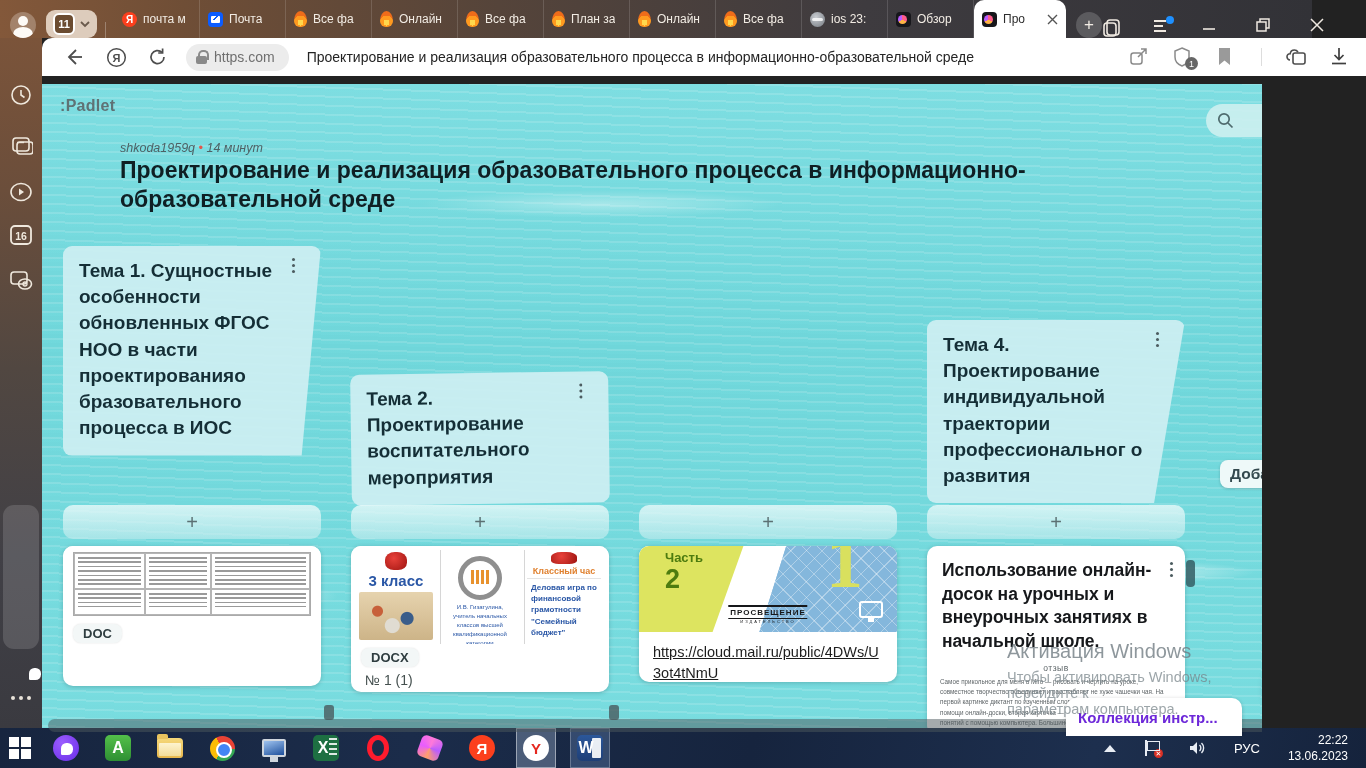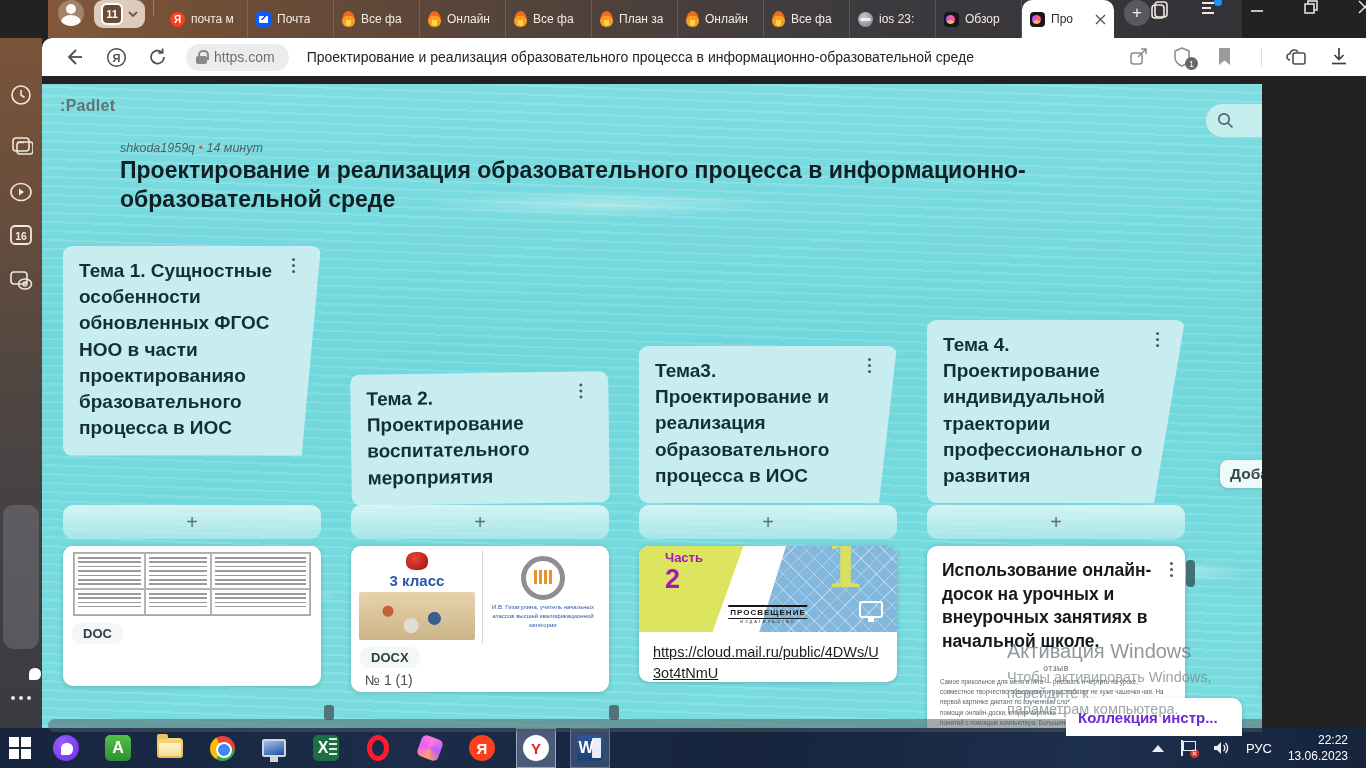--- a/index.html
+++ b/index.html
@@ -1,23 +1,23 @@
 <!DOCTYPE html>
 <html><head>
 <meta charset="utf-8">
 <style>
   * { margin:0; padding:0; box-sizing:border-box; }
   html,body { width:1366px; height:768px; overflow:hidden; background:#222;
     font-family:"Liberation Sans","DejaVu Sans",sans-serif; }
   .screen { position:relative; width:1366px; height:768px; overflow:hidden; }
 
   
-  .tabstrip { position:absolute; left:0; top:0; width:1194px; height:38px;
+  .tabstrip { position:absolute; left:0; top:0; width:1312px; height:38px;
     background:linear-gradient(90deg,#83583a 0%,#6f4e36 14%,#55443a 38%,#3e3b3f 66%,#323237 100%);
-    display:flex; align-items:flex-start;margin-left:48px; }
+    display:flex; align-items:flex-end; }
   .tab-avatar { width:26px; height:26px; border-radius:50%; margin-left:10px; flex:0 0 auto;
     background:rgba(250,244,238,.28); position:relative; overflow:hidden; }
   .tab-avatar::before { content:""; position:absolute; left:8px; top:4px; width:10px; height:10px; border-radius:50%; background:#fdfaf6; }
   .tab-avatar::after { content:""; position:absolute; left:3px; top:15px; width:20px; height:14px; border-radius:50% 50% 0 0; background:#fdfaf6; }
   .tab-counter { margin-left:10px; flex:0 0 auto; height:28px; border-radius:9px; background:rgba(238,226,212,.85);
     display:flex; align-items:center; padding:0 7px; gap:5px; }
   .tc-box { width:22px; height:22px; border-radius:6px; background:#6b4c31; border:2px solid #fff;
     color:#fff; font-size:11px; font-weight:bold; display:flex; align-items:center; justify-content:center; }
   .tsep { width:1px; height:16px; background:rgba(255,255,255,.28); margin:0 8px; flex:0 0 auto; }
   .btab { width:86px; flex:0 0 auto; height:38px; display:flex; align-items:center; gap:6px; padding:0 8px;
@@ -130,21 +130,21 @@
   .s3-body { color:#2a57a6; font-size:8px; font-weight:bold; line-height:1.4; padding:3px 4px; }
 
   .book-prev { height:86px; position:relative; background:#fff; overflow:hidden; }
   .book-left { position:absolute; left:0; top:0; width:46%; height:100%; background:#dde460;
     clip-path:polygon(0 0,88% 0,62% 100%,0 100%); }
   .book-right { position:absolute; right:0; top:0; width:58%; height:100%; background:#84b7dc;
     clip-path:polygon(26% 0,100% 0,100% 100%,8% 100%);
     background-image:repeating-linear-gradient(45deg,rgba(255,255,255,.35) 0 1px,transparent 1px 11px),
       repeating-linear-gradient(-45deg,rgba(255,255,255,.35) 0 1px,transparent 1px 11px),
       linear-gradient(#84b7dc,#84b7dc); }
-  .book-part { position:absolute; left:26px; top:5px; color:#a21caf; font-weight:bold; font-size:13px; line-height:1; }
+  .book-part { position:absolute; left:26px; top:5px; color:#4d7c0f; font-weight:bold; font-size:13px; line-height:1; }
   .book-part b { display:block; font-size:27px; margin-top:2px; }
   .book-one { position:absolute; right:34px; top:-26px; color:#d9e05e; font-size:74px; font-weight:bold;
     font-family:"Liberation Serif","DejaVu Serif",serif; }
   .book-pub { position:absolute; left:50%; transform:translateX(-50%); bottom:8px; text-align:center; color:#17181a; }
   .book-pub .pub1 { font-size:8px; font-weight:bold; letter-spacing:1px; border-top:2px solid #17181a; border-bottom:1px solid #17181a; padding:1px 2px; }
   .book-pub .pub2 { font-size:4px; letter-spacing:2px; }
   .book-mon { position:absolute; right:14px; bottom:14px; width:24px; height:17px; border:2px solid #fff; border-radius:3px; }
   .book-mon::after { content:""; position:absolute; left:7px; bottom:-6px; width:6px; height:4px; background:#fff; }
 
   .post-title { color:#16181b; font-size:17.5px; font-weight:bold; line-height:1.35; padding:13px 30px 0 15px; }
@@ -199,21 +199,21 @@
   .ic-mon::after { content:""; position:absolute; left:6px; bottom:-7px; width:8px; height:5px; background:#cfd6de; }
   .ic-excel { background:#1d6f42; position:relative; }
   .ic-excel::after { content:""; position:absolute; right:2px; top:3px; width:8px; height:20px;
     background:repeating-linear-gradient(180deg,#fff 0 2px,transparent 2px 5px); opacity:.85; }
   .ic-opera { width:22px; height:26px; border:5.5px solid #ff1b2d; border-radius:50%; }
   .ic-poly { width:22px; height:22px; border-radius:5px; transform:rotate(20deg);
     background:conic-gradient(#ff7ad9,#b95cff,#ff9e6b,#e85cff,#ff7ad9); }
   .ic-word { background:linear-gradient(180deg,#2b579a,#1e3f77); position:relative; }
   .ic-word::after { content:""; position:absolute; right:2px; top:3px; width:9px; height:20px; background:#fff; opacity:.9; border-radius:1px; }
   .ic-word span { position:relative; z-index:2; margin-right:8px; }
-  .tray { margin-left:auto; display:flex; align-items:center; gap:16px; padding-right:10px; color:#fff; }
+  .tray { margin-left:auto; display:flex; align-items:center; gap:28px; padding-right:10px; color:#fff; }
   .tr-caret { width:0; height:0; border-left:6px solid transparent; border-right:6px solid transparent; border-bottom:7px solid #e8edf4; }
   .tr-flag { width:16px; height:16px; position:relative; }
   .tr-flag::before { content:""; position:absolute; left:1px; top:0; width:2px; height:16px; background:#e8edf4; }
   .tr-flag::after { content:""; position:absolute; left:3px; top:1px; width:11px; height:8px; border:1.5px solid #e8edf4; }
   .tr-flag b { position:absolute; right:-3px; bottom:-2px; width:9px; height:9px; border-radius:50%; background:#d93025;
     color:#fff; font-size:7px; line-height:9px; text-align:center; font-weight:bold; }
   .tr-lang { font-size:13px; }
   .tr-clock { text-align:right; font-size:12px; line-height:1.35; padding-right:8px; }
   svg { display:block; }
 </style>
@@ -491,35 +491,32 @@
         <div class="slide-prev">
           <div class="slide" style="border-left:none;">
             <div class="redbag"></div>
             <div class="s1-label">3 класс</div>
             <div class="s1-photo"></div>
           </div>
           <div class="slide">
             <div class="s2-circle"></div>
             <div class="s2-text">И.В. Гизатулина, учитель начальных классов высшей квалификационной категории</div>
           </div>
+          <div class="slide">
+            <div class="redbag" style="width:26px;height:12px;border-radius:40% 40% 30% 30%;"></div>
+            <div class="s3-head">Классный час</div>
+            <div class="s3-body">Деловая игра по финансовой грамотности "Семейный бюджет"</div>
+          </div>
         </div>
         <span class="pc-badge" style="margin-top:-14px; position:relative;">DOCX</span>
         <div class="pc-caption">№ 1 (1)</div>
       </div>
     </div>
 
     <div class="col" style="left:597px;">
-      <div class="col-head" style="top:106px; clip-path:polygon(0 0,100% 0,93% 100%,0 100%);">
-        <span>Тема3. Проектирование и реализация образовательного процесса в ИОС</span>
-        <span class="ch-dots">
-            <i></i>
-            <i></i>
-            <i></i>
-          </span>
-      </div>
       <div class="addstrip">+</div>
       <div class="pcard" style="height:136px;">
         <div class="book-prev">
           <div class="book-right"></div>
           <div class="book-left"></div>
           <div class="book-part">
             <span>Часть</span>
             <b>2</b>
           </div>
           <div class="book-one">1</div>

